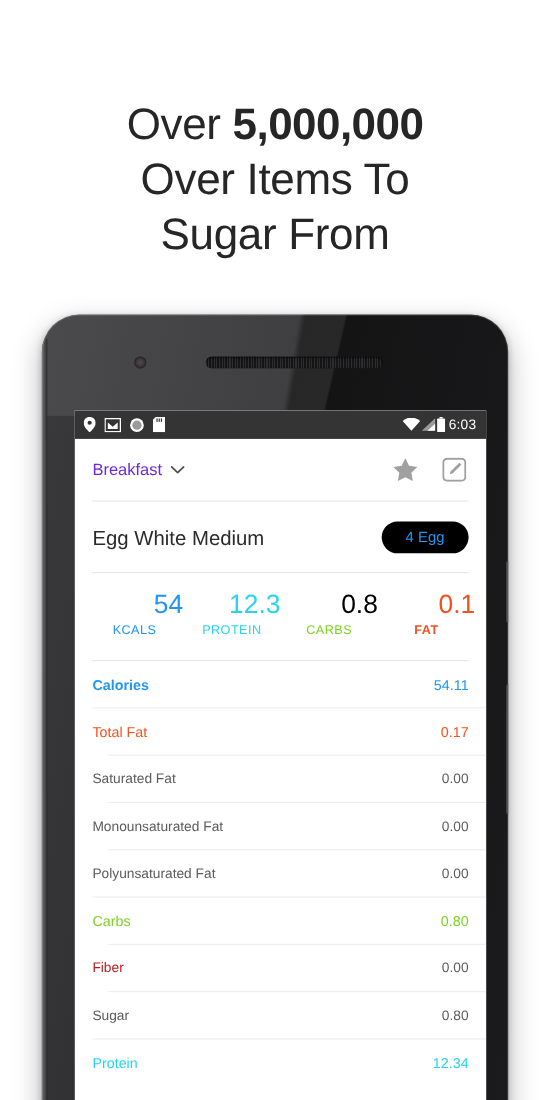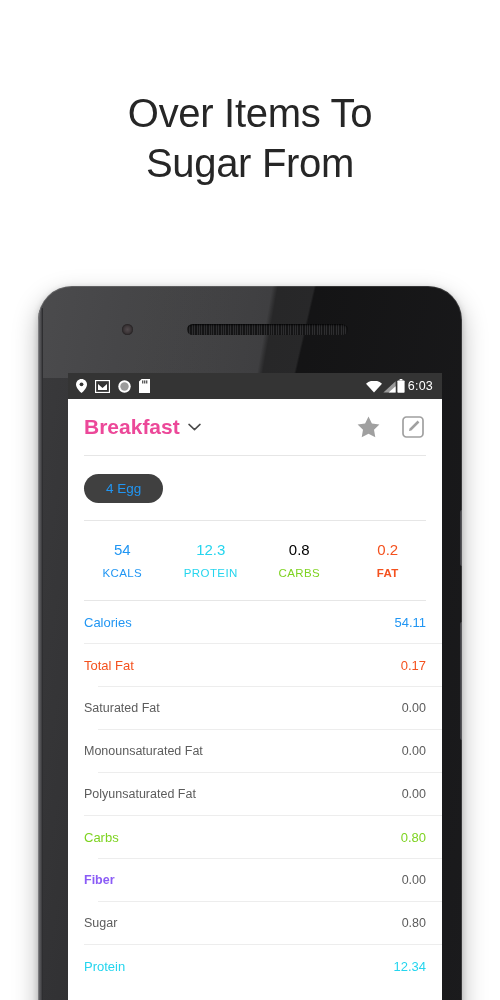--- a/index.html
+++ b/index.html
@@ -111,21 +111,21 @@
   .status-bar {
     height: 26px;
     background: #343434;
     display: flex;
     align-items: center;
     justify-content: space-between;
     padding: 0 9px 0 8px;
     box-sizing: border-box;
   }
   .status-left { display: flex; align-items: center; gap: 8px; }
-  .status-right { display: flex; align-items: flex-end; gap: 1px; }
+  .status-right { display: flex; align-items: center; gap: 1px; }
   .sb-icon { display: block; }
   .sb-time {
     color: #ffffff;
     font-size: 12.5px;
     font-family: "Liberation Sans", sans-serif;
     letter-spacing: 0.2px;
     margin-left: 2px;
   }
 
   
@@ -136,23 +136,23 @@
     justify-content: space-between;
     padding: 0 18px 0 16px;
     box-sizing: border-box;
   }
   .meal-select {
     display: flex;
     align-items: center;
     gap: 8px;
   }
   .meal-name {
-    font-size: 21px;
-    color: #ec4899;
-    font-weight: 700;
+    font-size: 15px;
+    color: #6d28d9;
+    font-weight: 400;
   }
   .app-bar-actions { display: flex; align-items: center; gap: 22px; }
 
   .divider {
     height: 1px;
     background: #e6e6e6;
     margin: 0 16px;
   }
 
   
@@ -161,41 +161,42 @@
     align-items: center;
     justify-content: space-between;
     padding: 18px 16px 17px 16px;
     box-sizing: border-box;
   }
   .food-name {
     font-size: 18.5px;
     color: #2b2b2b;
   }
   .qty-pill {
-    background: #404040;
+    background: #000000;
     color: #2196f3;
     font-size: 13.5px;
     border-radius: 20px;
     padding: 7px 22px;
     white-space: nowrap;
   }
 
   
   .macros {
     display: flex;
     padding: 16px 10px 17px 10px;
     box-sizing: border-box;
   }
   .macro {
     flex: 1;
     text-align: center;
   }
   .macro-value {
-    font-size: 15px;
+    font-size: 24px;
     line-height: 26px;
+    text-align: right;
   }
   .macro-label {
     font-size: 11.5px;
     line-height: 20px;
     letter-spacing: 0.4px;
   }
 
   
   .nutrition { padding: 0; }
   .nut-row {
@@ -217,20 +218,21 @@
     background: #ededed;
     margin-left: 16px;
     margin-right: 0px;
   }
   .nut-sep.sub { margin-left: 30px; }
 </style>
 </head>
 <body>
 
 <div class="headline">
+  <span class="line"><span>Over </span><span class="strong">5,000,000</span></span>
   <span class="line">Over Items To</span>
   <span class="line">Sugar From</span>
 </div>
 
 <div class="phone">
   <div class="glass-glare"></div>
   <div class="phone-left-rim"></div>
   <div class="camera"></div>
   <div class="speaker"></div>
   <div class="btn-power"></div>
@@ -289,47 +291,48 @@
           </svg>
         <svg width="22" height="22" viewBox="0 0 22 22">
             <rect x="1" y="1" width="20" height="20" rx="3.4" fill="none" stroke="#a0a0a0" stroke-width="1.7"></rect>
             <path d="M15.6 4.6 L17.4 6.4 L9.4 14.4 L6.9 15.1 L7.6 12.6 Z" fill="#a0a0a0"></path>
           </svg>
       </div>
     </div>
     <div class="divider"></div>
 
     <div class="food-row">
+      <span class="food-name">Egg White Medium</span>
       <span class="qty-pill">4 Egg</span>
     </div>
     <div class="divider"></div>
 
     <div class="macros">
         <div class="macro">
           <div class="macro-value" style="color: rgb(33, 150, 243);">54</div>
           <div class="macro-label" style="color: rgb(33, 150, 243);">KCALS</div>
         </div>
         <div class="macro">
           <div class="macro-value" style="color: rgb(37, 213, 238);">12.3</div>
           <div class="macro-label" style="color: rgb(37, 213, 238);">PROTEIN</div>
         </div>
         <div class="macro">
           <div class="macro-value" style="color: #000000;">0.8</div>
           <div class="macro-label" style="color: rgb(126, 211, 33);">CARBS</div>
         </div>
         <div class="macro">
-          <div class="macro-value" style="color: rgb(244, 81, 30);">0.2</div>
+          <div class="macro-value" style="color: rgb(244, 81, 30);">0.1</div>
           <div class="macro-label" style="color: rgb(244, 81, 30); font-weight: bold;">FAT</div>
         </div>
       </div>
     <div class="divider"></div>
 
     <div class="nutrition">
         <div class="nut-row">
-          <span class="nut-label" style="color: rgb(33, 150, 243);">Calories</span>
+          <span class="nut-label" style="color: rgb(33, 150, 243); font-weight: bold;">Calories</span>
           <span class="nut-value" style="color: rgb(33, 150, 243);">54.11</span>
         </div>
         <div class="nut-sep"></div>
         <div class="nut-row">
           <span class="nut-label" style="color: rgb(244, 81, 30);">Total Fat</span>
           <span class="nut-value" style="color: rgb(244, 81, 30);">0.17</span>
         </div>
         <div class="nut-sep sub"></div>
         <div class="nut-row sub">
           <span class="nut-label" style="color: rgb(92, 92, 92);">Saturated Fat</span>
@@ -345,21 +348,21 @@
           <span class="nut-label" style="color: rgb(92, 92, 92);">Polyunsaturated Fat</span>
           <span class="nut-value" style="color: rgb(92, 92, 92);">0.00</span>
         </div>
         <div class="nut-sep"></div>
         <div class="nut-row">
           <span class="nut-label" style="color: rgb(126, 211, 33);">Carbs</span>
           <span class="nut-value" style="color: rgb(126, 211, 33);">0.80</span>
         </div>
         <div class="nut-sep sub"></div>
         <div class="nut-row sub">
-          <span class="nut-label" style="color: #8b5cf6; font-weight: bold;">Fiber</span>
+          <span class="nut-label" style="color: #b91c1c;">Fiber</span>
           <span class="nut-value" style="color: rgb(92, 92, 92);">0.00</span>
         </div>
         <div class="nut-sep sub"></div>
         <div class="nut-row sub">
           <span class="nut-label" style="color: rgb(92, 92, 92);">Sugar</span>
           <span class="nut-value" style="color: rgb(92, 92, 92);">0.80</span>
         </div>
         <div class="nut-sep"></div>
         <div class="nut-row">
           <span class="nut-label" style="color: rgb(37, 213, 238);">Protein</span>

